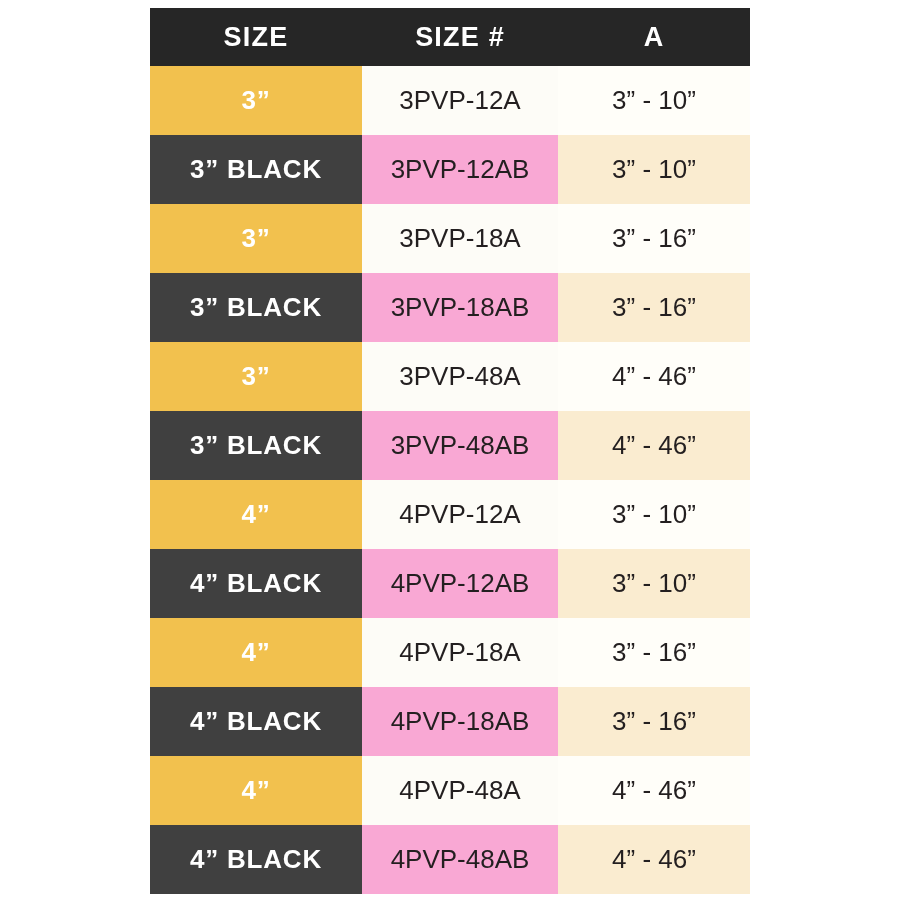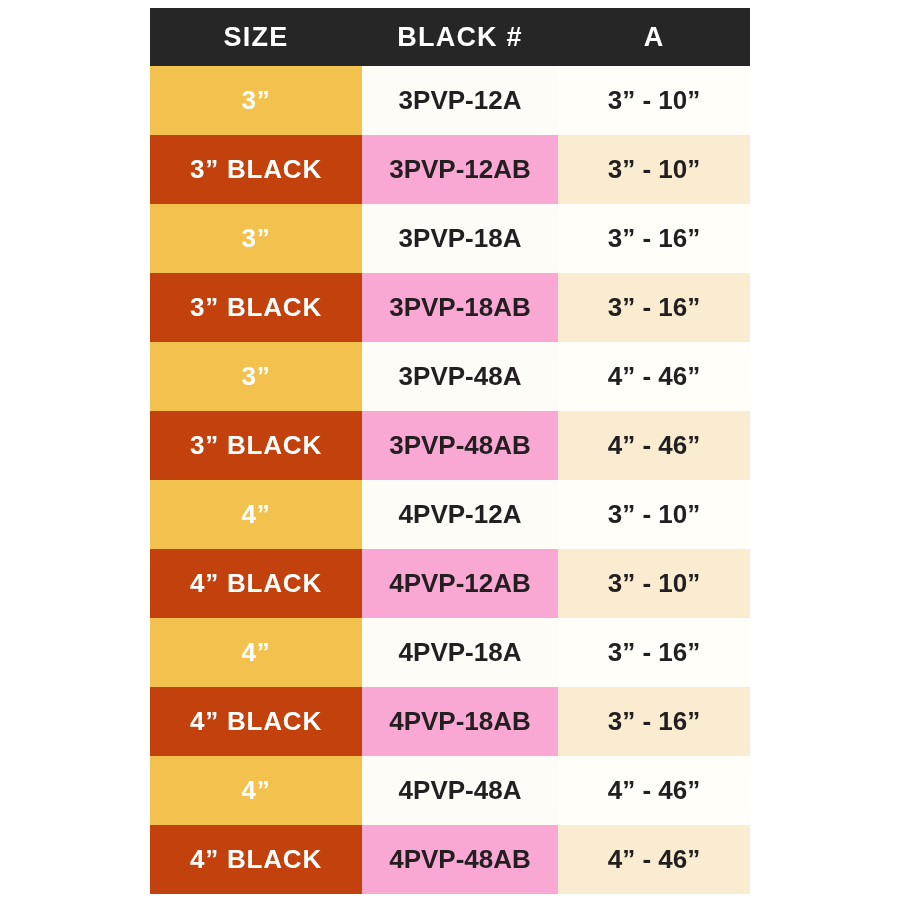--- a/index.html
+++ b/index.html
@@ -53,28 +53,28 @@
   }
 
   
   tbody td.size {
     color: #ffffff;
     font-weight: bold;
     letter-spacing: 0.8px;
     background: #f2c14e;
   }
   tbody tr.alt td.size {
-    background: #c2410c;
+    background: #404040;
   }
 
   
   tbody td.stock,
   tbody td.dim {
     color: #231f20;
-    font-weight: bold;
+    font-weight: normal;
     background: #fdfcf7;
   }
   tbody tr.alt td.stock {
     background: #fdfcf7;
   }
   tbody tr.alt td.dim,
   tbody tr.alt td.stock {
     background: #faeed4;
   }
   tbody tr.alt td.stock { background: #f9a8d4; }
@@ -91,21 +91,21 @@
 <div id="table-wrap">
   <table class="spec-table">
     <colgroup>
       <col class="col-size">
       <col class="col-stock">
       <col class="col-a">
     </colgroup>
     <thead>
       <tr>
         <th>SIZE</th>
-        <th>BLACK #</th>
+        <th>SIZE #</th>
         <th>A</th>
       </tr>
     </thead>
     <tbody>
       <tr class="">
         <td class="size">3”</td>
         <td class="stock">3PVP-12A</td>
         <td class="dim">3” - 10”</td>
       </tr>
       <tr class="alt">

